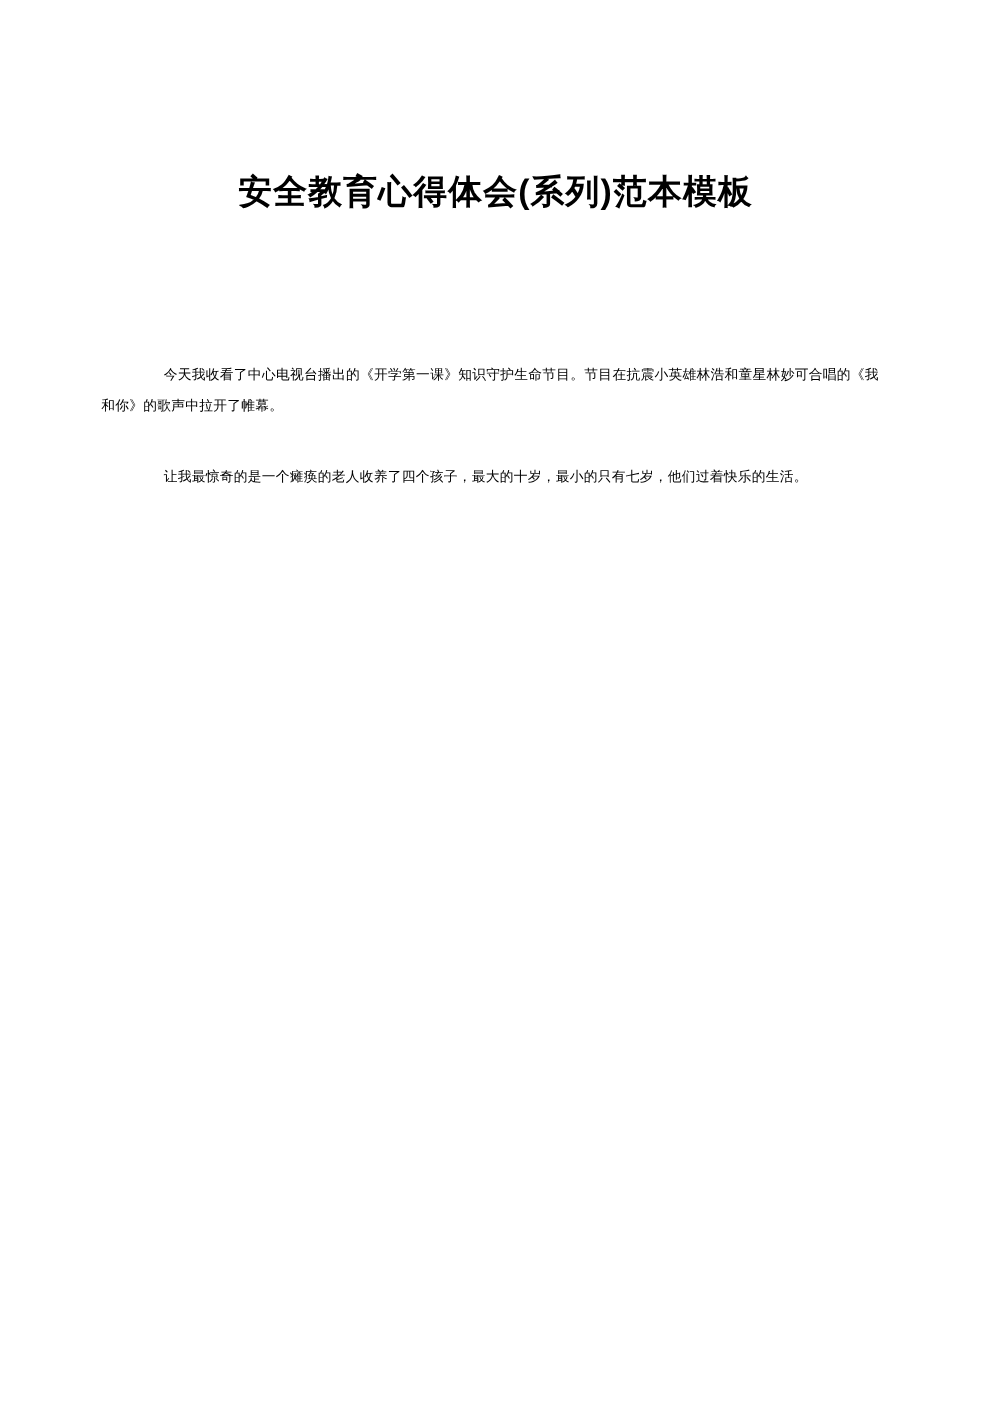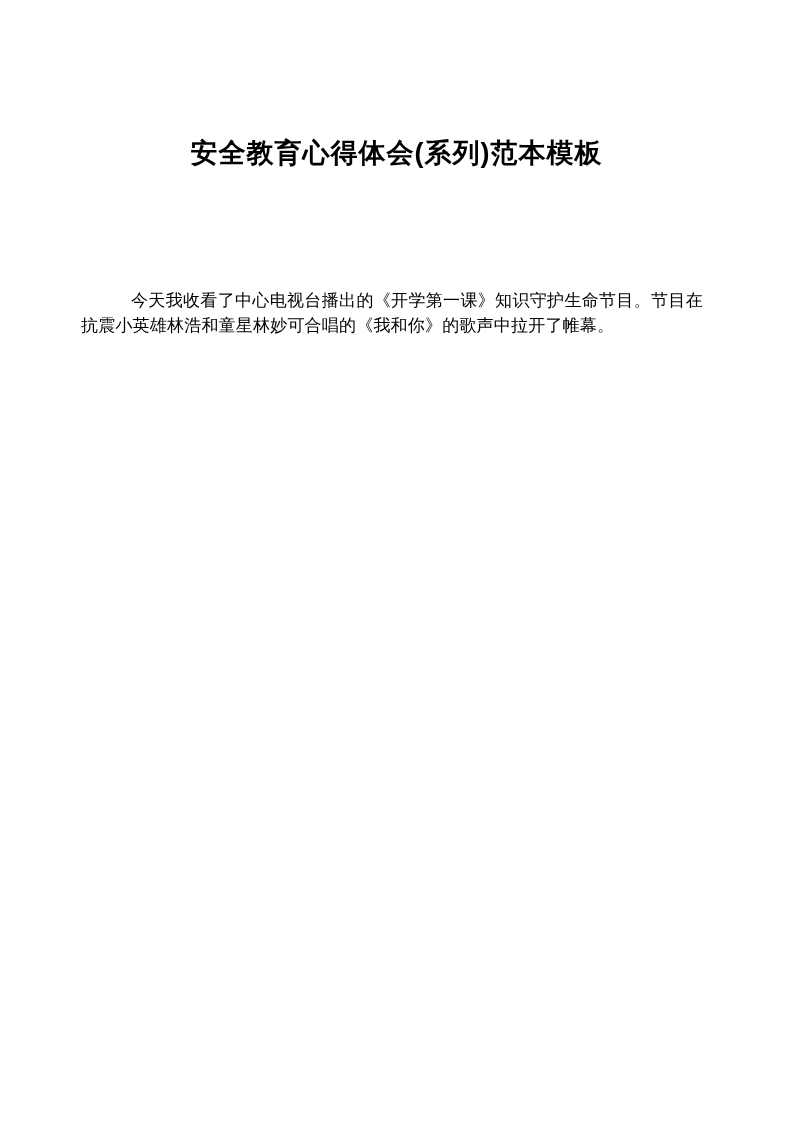--- a/index.html
+++ b/index.html
@@ -29,21 +29,21 @@
     letter-spacing: 1px;
   }
   .doc-content {
     position: absolute;
     top: 288px;
     left: 81px;
     width: 622px;
   }
   .para {
     margin: 0 0 32px 0;
-    font-size: 17px;
+    font-size: 11px;
     line-height: 25px;
     text-align: justify;
     text-indent: 50px;
     letter-spacing: 0.2px;
   }
   .page-number {
     position: absolute;
     top: 1053px;
     left: 0;
     right: 0;
@@ -54,17 +54,18 @@
 </style>
 </head>
 <body>
 
 <div class="page">
 
   <h1 class="doc-title">安全教育心得体会(系列)范本模板</h1>
 
   <div class="doc-content">
     <p class="para">今天我收看了中心电视台播出的《开学第一课》知识守护生命节目。节目在抗震小英雄林浩和童星林妙可合唱的《我和你》的歌声中拉开了帷幕。</p>
+    <p class="para">让我最惊奇的是一个瘫痪的老人收养了四个孩子，最大的十岁，最小的只有七岁，他们过着快乐的生活。</p>
   </div>
 
   <div class="page-number">1</div>
 
 </div>
 
 </body></html>

